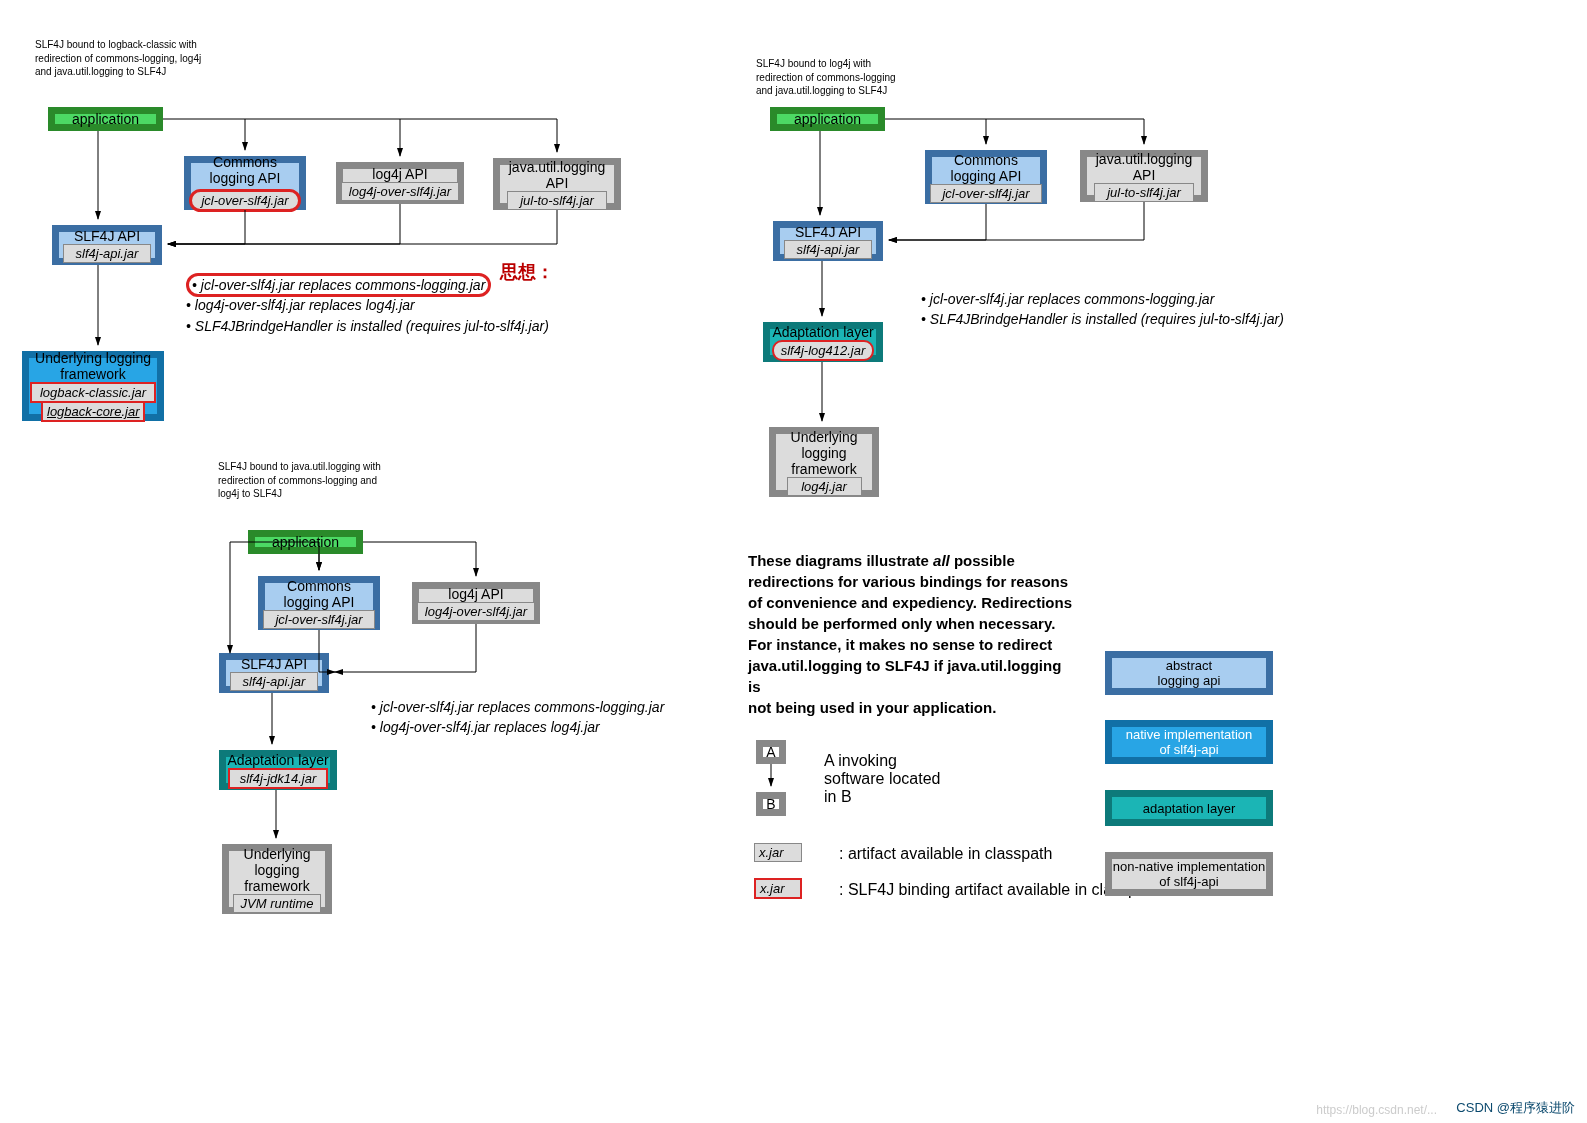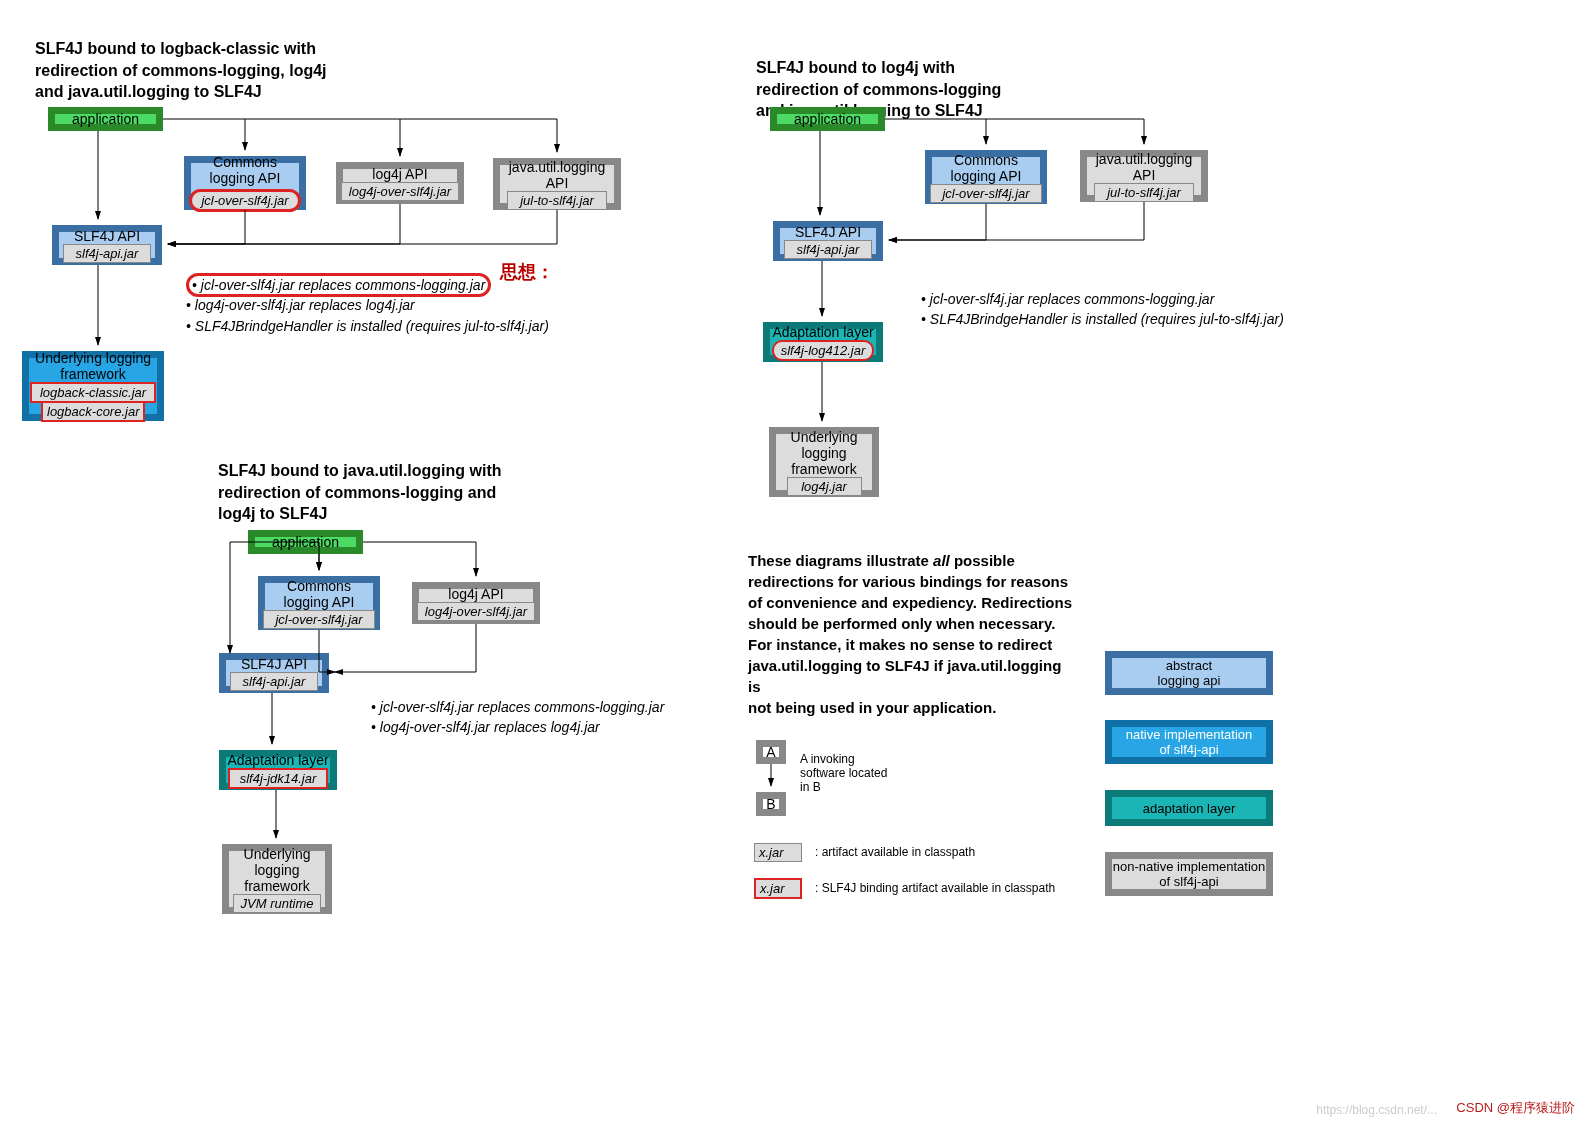--- a/index.html
+++ b/index.html
@@ -7,26 +7,26 @@
   .box { position: absolute; border: 7px solid #0c4a6e; display: flex; flex-direction: column; justify-content: center; align-items: center; text-align: center; }
   .green { background: #4CD964; border-color: #2a8a2a; }
   .lightblue { background: #a8cdf0; border-color: #3b6ea3; }
   .grey { background: #dcdcdc; border-color: #888; }
   .teal { background: #1bb5b5; border-color: #0d7a7a; }
   .brightblue { background: #28a5e5; border-color: #1170a6; color:#000; }
   .white { background: #fff; border-color: #888; }
   .jar { background: #dcdcdc; border: 1px solid #888; font-style: italic; font-size: 13px; padding:1px 4px; }
   .jar.red { border: 2px solid #d22; }
   .redcircle { border: 3px solid #d22; border-radius: 12px; }
-  .title { position: absolute; font-weight: bold; font-size: 16px; line-height: 1.35; }
+  .title { position: absolute; font-weight: normal; font-size: 10px; line-height: 1.35; }
   .bullets { position: absolute; font-style: italic; font-size: 14px; line-height: 1.45; }
   .redtxt { position: absolute; color: #b00; font-size: 18px; line-height: 1.7; font-family: 'Microsoft YaHei', Arial, sans-serif; }
   .desc { position: absolute; font-size: 15px; font-weight: bold; line-height: 1.4; }
-  .legendtxt { position: absolute; font-size: 12px; }
-  .wm { position:absolute; right:12px; bottom:6px; font-size:13px; color:#b91c1c; font-family:'Microsoft YaHei',Arial; }
+  .legendtxt { position: absolute; font-size: 16px; margin-left: 24px; }
+  .wm { position:absolute; right:12px; bottom:6px; font-size:13px; color:#0c4a6e; font-family:'Microsoft YaHei',Arial; }
   .wm2 { position:absolute; right:150px; bottom:6px; font-size:12px; color:#ccc; }
   svg.arrows { position:absolute; top:0; left:0; width:1587px; height:1123px; pointer-events:none; }
 </style>
 </head>
 <body>
 
 <div class="title" style="left:35px; top:38px; white-space:pre;">SLF4J bound to logback-classic with
 redirection of commons-logging, log4j
 and java.util.logging to SLF4J</div>
 <div class="box green" style="left:48px; top:107px; width:115px; height:24px;">application</div>
@@ -47,21 +47,21 @@
   <div class="jar" style="width:88px;">slf4j-api.jar</div>
 </div>
 <div class="bullets" style="left:186px; top:275px;">
   <span class="redcircle" style="padding:1px 3px;">• jcl-over-slf4j.jar replaces commons-logging.jar</span><br>
   <span>• log4j-over-slf4j.jar replaces log4j.jar</span><br>
   <span>• SLF4JBrindgeHandler is installed (requires jul-to-slf4j.jar)</span>
 </div>
 <div class="box brightblue" style="left:22px; top:351px; width:142px; height:70px; white-space:pre;"><span style="white-space:pre">Underlying logging
 framework</span>
   <div class="jar red" style="width:126px;">logback-classic.jar</div>
-  <div class="jar red" style="width:104px; border-top:0;">logback-core.jar</div>
+  <div class="jar red" style="width:104px; border-top:0;text-decoration:underline;">logback-core.jar</div>
 </div>
 
 <div class="redtxt" style="left:500px; top:257px; width:210px;">
   <b>思想：</b><br>
 </div>
 
 <div class="title" style="left:218px; top:460px; white-space:pre;">SLF4J bound to java.util.logging with
 redirection of commons-logging and
 log4j to SLF4J</div>
 <div class="box green" style="left:248px; top:530px; width:115px; height:24px;">application</div>

